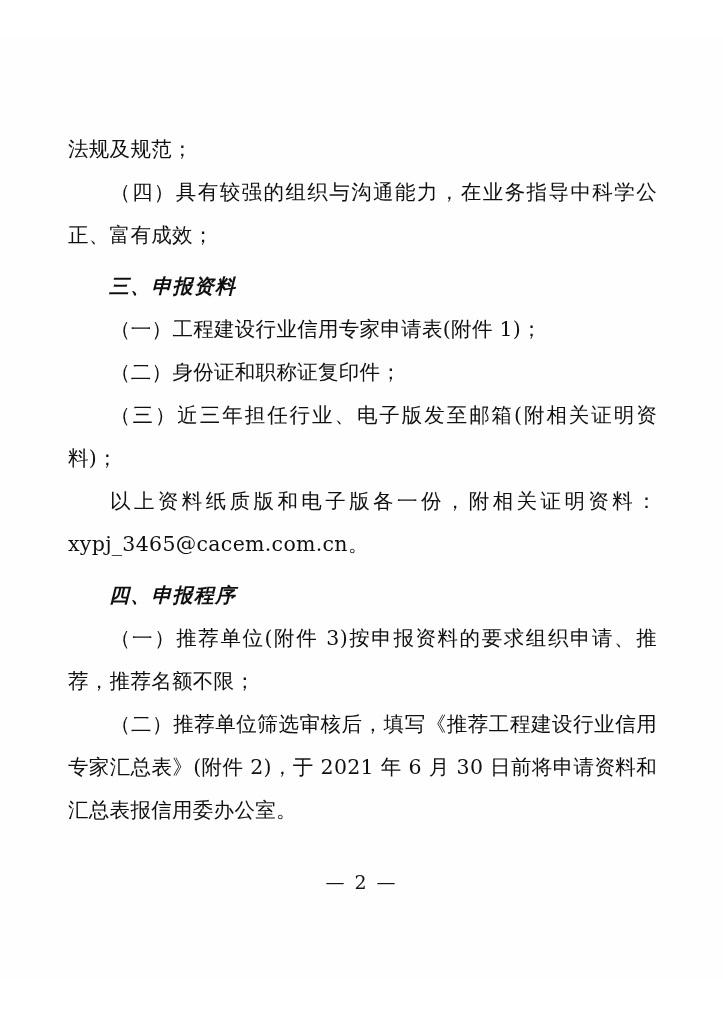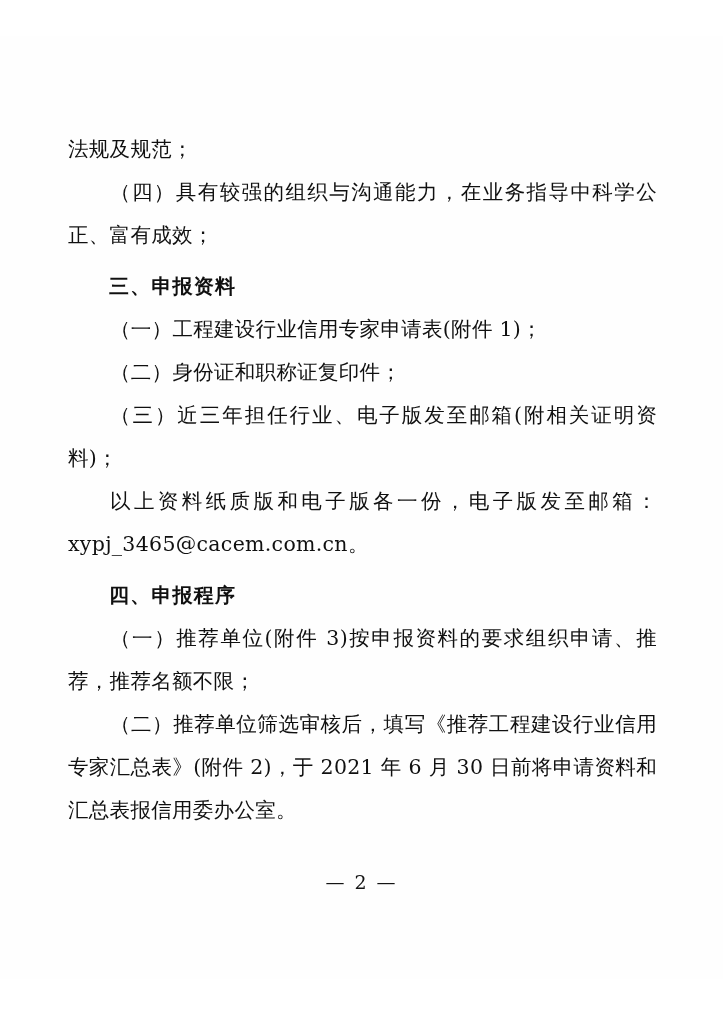--- a/index.html
+++ b/index.html
@@ -38,20 +38,21 @@
   }
   p.indent {
     text-indent: 2.05em;
   }
   p.heading {
     text-indent: 2.05em;
     font-weight: bold;
     font-family: "DejaVu Sans", "Liberation Sans", sans-serif;
     letter-spacing: 1.2px;
     font-size: 20px;
+    font-style: italic;
   }
   .gap {
     height: 8px;
   }
   .page-number {
     position: absolute;
     left: 0;
     right: 0;
     bottom: 86px;
     text-align: center;
@@ -81,21 +82,21 @@
 
     <p class="heading">三、申报资料</p>
 
     <p class="indent">（一）工程建设行业信用专家申请表(附件 1)；</p>
 
     <p class="indent">（二）身份证和职称证复印件；</p>
 
     <p class="indent">（三）近三年担任行业、电子版发至邮箱(附相关证明资料)；</p>
 
 
-    <p class="indent email">以上资料纸质版和电子版各一份，电子版发至邮箱：xypj_3465@cacem.com.cn。</p>
+    <p class="indent email">以上资料纸质版和电子版各一份，附相关证明资料：xypj_3465@cacem.com.cn。</p>
 
     <div class="gap"></div>
 
     <p class="heading">四、申报程序</p>
 
     <p class="indent">（一）推荐单位(附件 3)按申报资料的要求组织申请、推荐，推荐名额不限；</p>
 
     <p class="indent">（二）推荐单位筛选审核后，填写《推荐工程建设行业信用专家汇总表》(附件 2)，于 2021 年 6 月 30 日前将申请资料和汇总表报信用委办公室。</p>
 
   </div>

